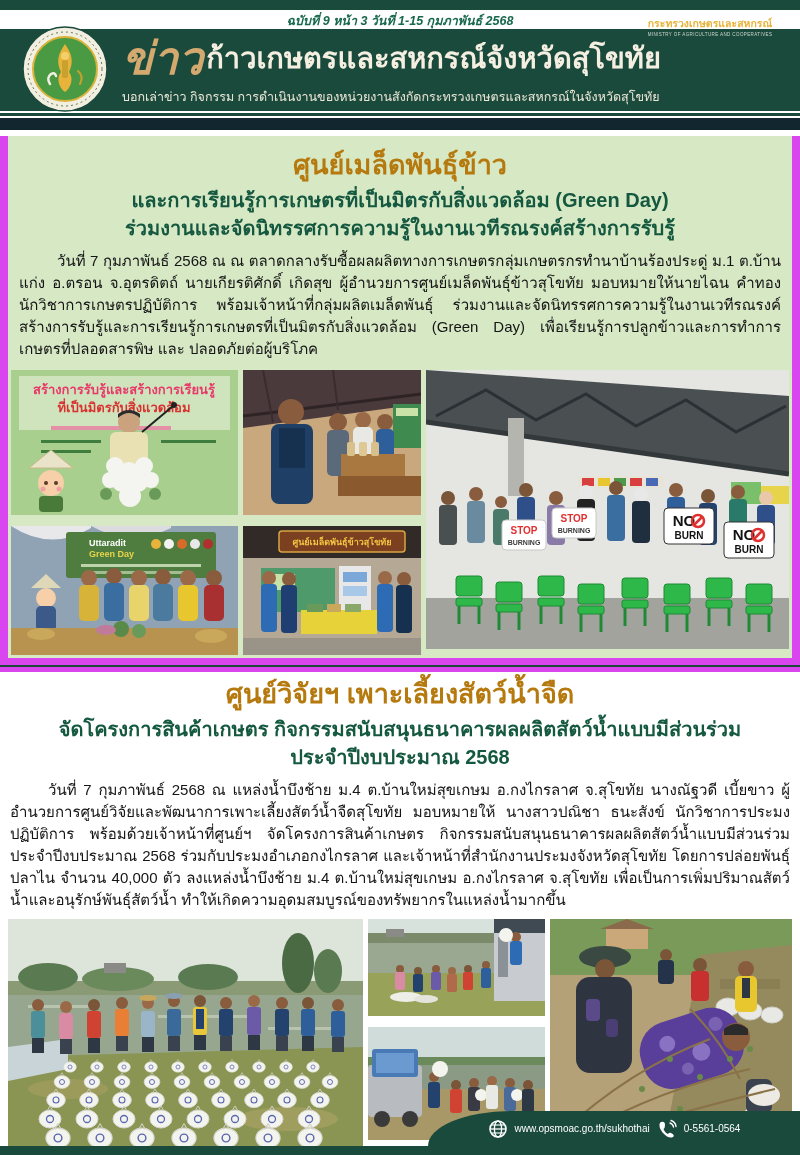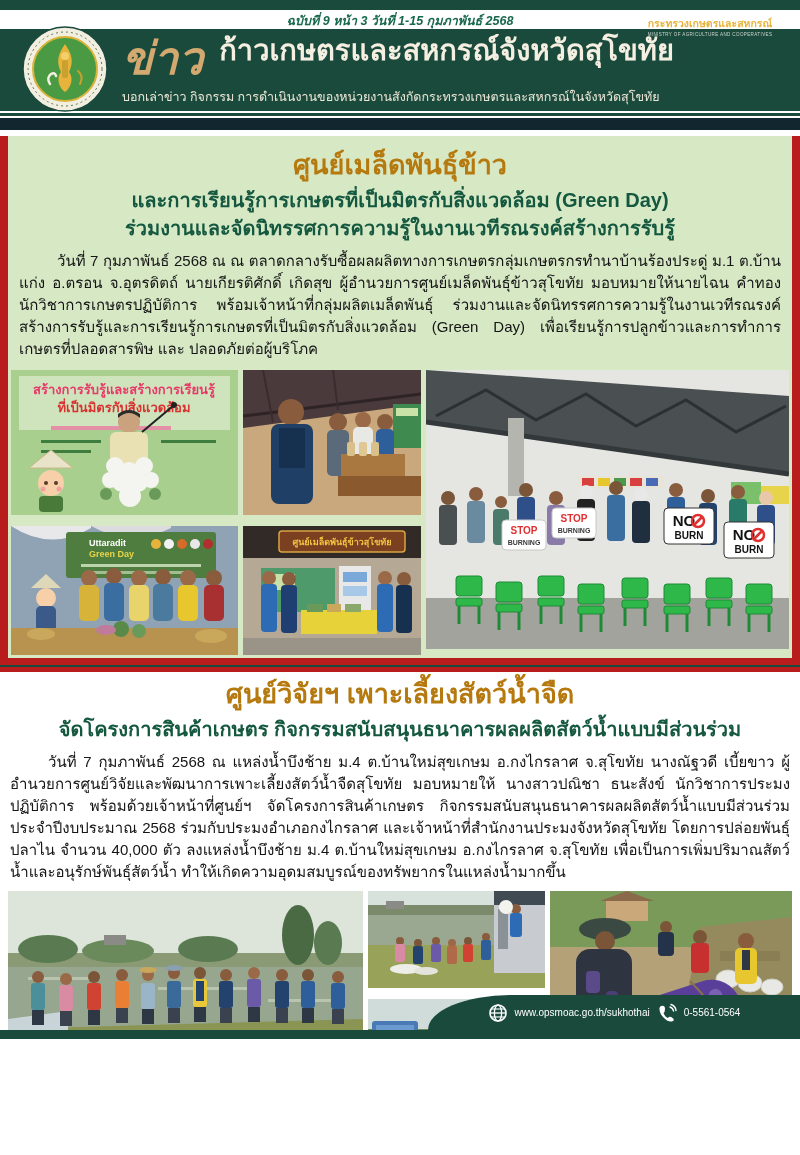--- a/index.html
+++ b/index.html
@@ -1,25 +1,25 @@
 <!DOCTYPE html>
 <html><head>
 <meta charset="utf-8">
 <style>
   html,body{margin:0;padding:0;background:#fff;}
-  .page{position:relative;width:800px;height:1039px;background:#b91c1c;overflow:hidden;
+  .page{position:relative;width:800px;height:1155px;background:#d946ef;overflow:hidden;
         font-family:"Liberation Sans","DejaVu Sans",sans-serif;}
   
   .top-strip{height:10px;background:#1a4a3c;}
   .ribbon{height:19px;background:#ffffff;text-align:center;line-height:19px;}
   .ribbon span{font-size:12.5px;font-style:italic;font-weight:bold;color:#17684c;}
   .header{position:relative;height:82px;background:#1a4a3c;}
   .seal{position:absolute;left:22px;top:-3px;width:86px;height:86px;}
   .brand{margin-left:122px;padding-top:7px;}
-  .brand-row{display:flex;align-items:flex-start;gap:16px;}
+  .brand-row{display:flex;align-items:center;gap:3px;}
   .brand-word{font-size:45px;font-weight:bold;font-style:italic;color:#d4a96f;line-height:1;}
   .brand-rest{font-size:29px;font-weight:bold;color:#f5efe2;line-height:1;}
   .tagline{margin-top:6px;font-size:12.5px;color:#ece7d8;}
   .anniv{position:absolute;right:12px;top:-16px;width:156px;text-align:center;}
   .anniv-num{font-size:50px;line-height:1;font-weight:bold;font-style:italic;color:#2f9e4f;
              text-shadow:2px 2px 0 #e8b33a;}
   .anniv-unit{font-size:13px;font-weight:bold;color:#e8b33a;vertical-align:top;}
   .anniv-th{margin-top:2px;font-size:10.5px;font-weight:bold;color:#e8b33a;}
   .anniv-en{font-size:4.5px;color:#cfd8cf;letter-spacing:.4px;}
   .stripe-a{height:2px;background:#fff;}
@@ -394,20 +394,21 @@
         </svg>
       </div>
     </div>
   </section>
 
   <div class="divider"></div>
 
   <section class="panel-white">
     <h1 class="sec-title">ศูนย์วิจัยฯ เพาะเลี้ยงสัตว์น้ำจืด</h1>
     <h2 class="sec-sub">จัดโครงการสินค้าเกษตร กิจกรรมสนับสนุนธนาคารผลผลิตสัตว์น้ำแบบมีส่วนร่วม</h2>
+    <h2 class="sec-sub">ประจำปีงบประมาณ 2568</h2>
     <p class="body-par">วันที่ 7 กุมภาพันธ์ 2568 ณ แหล่งน้ำบึงช้าย ม.4 ต.บ้านใหม่สุขเกษม อ.กงไกรลาศ จ.สุโขทัย นางณัฐวดี เบี้ยขาว ผู้อำนวยการศูนย์วิจัยและพัฒนาการเพาะเลี้ยงสัตว์น้ำจืดสุโขทัย มอบหมายให้ นางสาวปณิชา ธนะสังข์ นักวิชาการประมงปฏิบัติการ พร้อมด้วยเจ้าหน้าที่ศูนย์ฯ จัดโครงการสินค้าเกษตร กิจกรรมสนับสนุนธนาคารผลผลิตสัตว์น้ำแบบมีส่วนร่วม ประจำปีงบประมาณ 2568 ร่วมกับประมงอำเภอกงไกรลาศ และเจ้าหน้าที่สำนักงานประมงจังหวัดสุโขทัย โดยการปล่อยพันธุ์ปลาไน จำนวน 40,000 ตัว ลงแหล่งน้ำบึงช้าย ม.4 ต.บ้านใหม่สุขเกษม อ.กงไกรลาศ จ.สุโขทัย เพื่อเป็นการเพิ่มปริมาณสัตว์น้ำและอนุรักษ์พันธุ์สัตว์น้ำ ทำให้เกิดความอุดมสมบูรณ์ของทรัพยากรในแหล่งน้ำมากขึ้น</p>
 
     <div class="collage">
 
       <div class="ph" style="width:355px;height:232px;">
         <svg viewBox="0 0 355 232">
           <defs>
             <g id="sack">
               <ellipse rx="11" ry="9" fill="#f4f4ef" stroke="#d8d8cf"></ellipse>
               <path d="M-3 -8 L0 -13 L3 -8" fill="none" stroke="#cfcfc4"></path>

